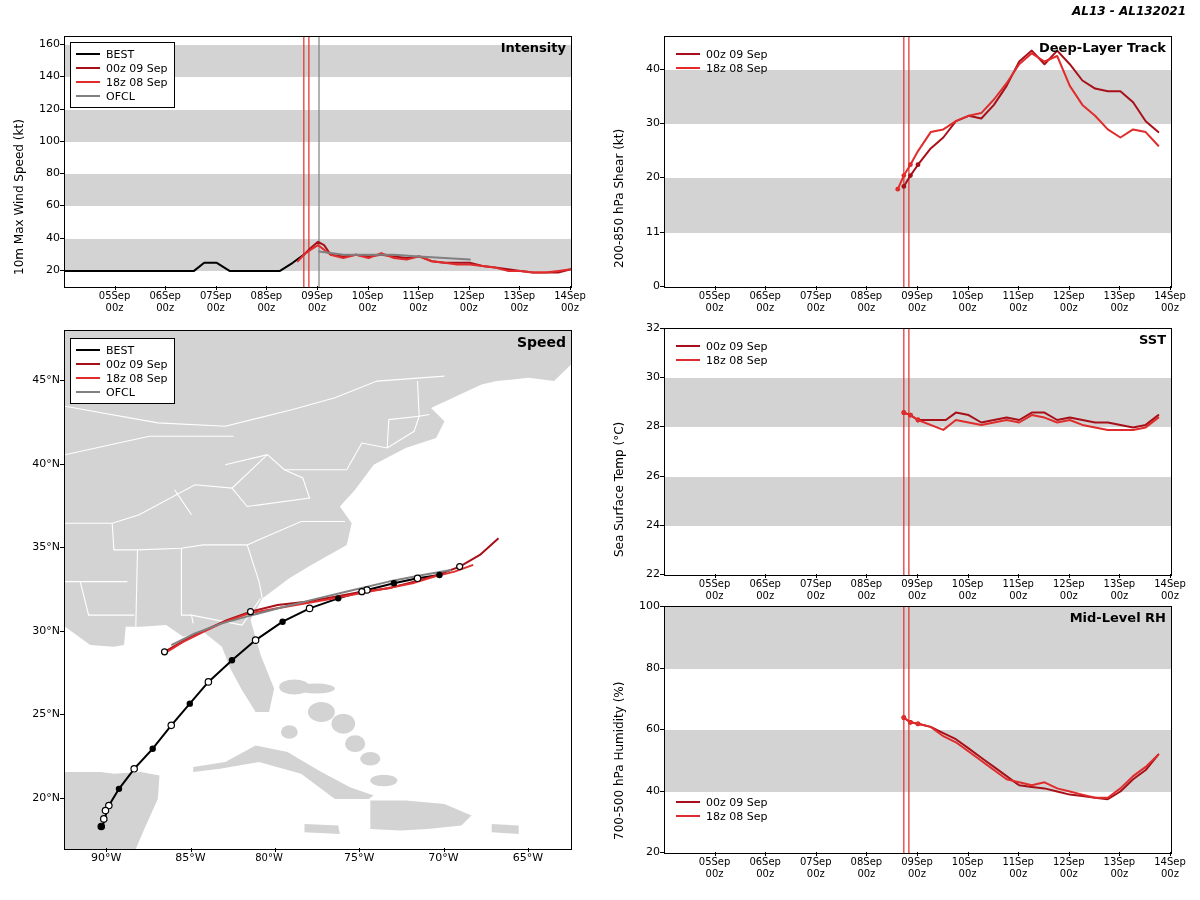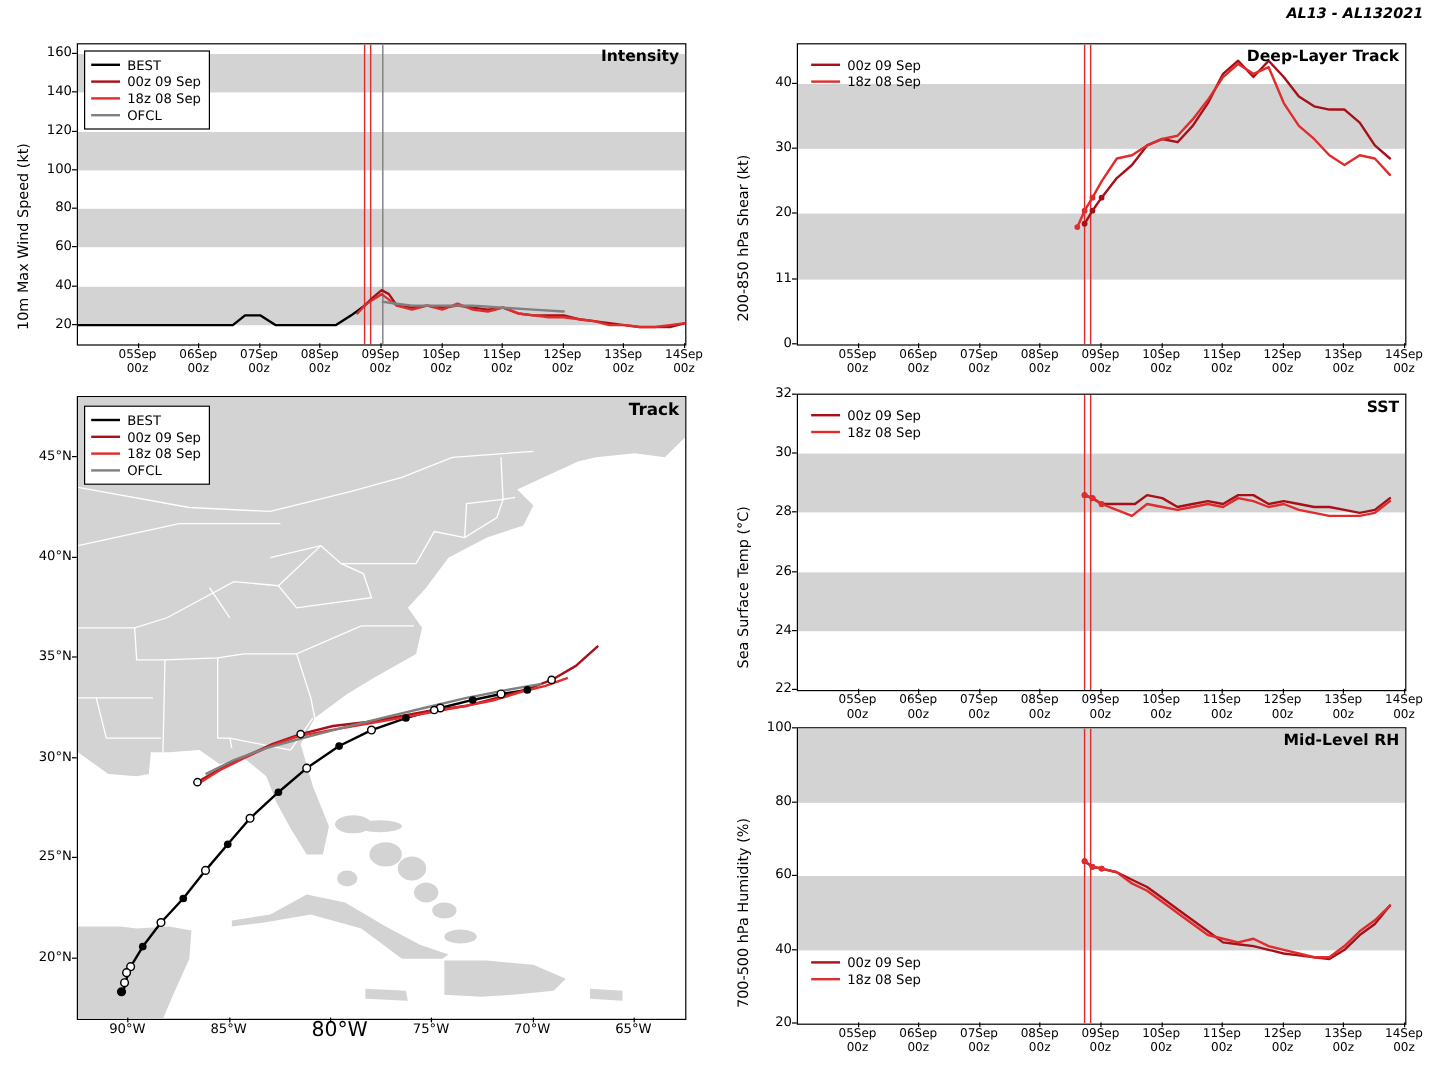--- a/index.html
+++ b/index.html
@@ -235,38 +235,38 @@
           <circle cx="374.44000000000005" cy="243.96129032258068" r="3.2" fill="#000"></circle>
           <circle cx="36.26333333333343" cy="495.44193548387096" r="3.2" fill="#000" stroke="#000" stroke-width="1.2"></circle>
           <circle cx="38.79333333333329" cy="487.9225806451613" r="3.2" fill="#fff" stroke="#000" stroke-width="1.2"></circle>
           <circle cx="40.480000000000096" cy="479.56774193548387" r="3.2" fill="#fff" stroke="#000" stroke-width="1.2"></circle>
           <circle cx="99.51333333333342" cy="320.8258064516129" r="3" fill="#fff" stroke="#000" stroke-width="1.2"></circle>
           <circle cx="185.53333333333333" cy="280.7225806451613" r="3" fill="#fff" stroke="#000" stroke-width="1.2"></circle>
           <circle cx="296.85333333333324" cy="260.6709677419355" r="3" fill="#fff" stroke="#000" stroke-width="1.2"></circle>
           <circle cx="394.68000000000006" cy="235.60645161290324" r="3" fill="#fff" stroke="#000" stroke-width="1.2"></circle>
         </svg>
       </div>
-    <div class="corner-label tk" style="right:34px;top:4px;">Track</div>
+    <div class="corner-label tk" style="right:34px;top:4px;">Speed</div>
   <div class="ytick" style="left: 20px; width: 40px; top: 460.871px;">20°N</div>
       <div class="tickmark" style="left: 60px; top: 467.871px; width: 4px; height: 1px;"></div>
       <div class="ytick" style="left: 20px; width: 40px; top: 377.323px;">25°N</div>
       <div class="tickmark" style="left: 60px; top: 384.323px; width: 4px; height: 1px;"></div>
       <div class="ytick" style="left: 20px; width: 40px; top: 293.774px;">30°N</div>
       <div class="tickmark" style="left: 60px; top: 300.774px; width: 4px; height: 1px;"></div>
       <div class="ytick" style="left: 20px; width: 40px; top: 210.226px;">35°N</div>
       <div class="tickmark" style="left: 60px; top: 217.226px; width: 4px; height: 1px;"></div>
       <div class="ytick" style="left: 20px; width: 40px; top: 126.677px;">40°N</div>
       <div class="tickmark" style="left: 60px; top: 133.677px; width: 4px; height: 1px;"></div>
       <div class="ytick" style="left: 20px; width: 40px; top: 43.129px;">45°N</div>
       <div class="tickmark" style="left: 60px; top: 50.129px; width: 4px; height: 1px;"></div>
       <div class="xtick" style="left: 81.1667px; width: 50px; top: 522px; font-size: 11px;">90°W</div>
       <div class="tickmark" style="left: 106.167px; top: 518px; width: 1px; height: 4px;"></div>
       <div class="xtick" style="left: 165.5px; width: 50px; top: 522px; font-size: 11px;">85°W</div>
       <div class="tickmark" style="left: 190.5px; top: 518px; width: 1px; height: 4px;"></div>
-      <div class="xtick" style="left: 258px; width: 50px; top: 522px; font-size: 17px;">80°W</div>
+      <div class="xtick" style="left: 244px; width: 50px; top: 522px; font-size: 10px;">80°W</div>
       <div class="tickmark" style="left: 274.833px; top: 518px; width: 1px; height: 4px;"></div>
       <div class="xtick" style="left: 334.167px; width: 50px; top: 522px; font-size: 11px;">75°W</div>
       <div class="tickmark" style="left: 359.167px; top: 518px; width: 1px; height: 4px;"></div>
       <div class="xtick" style="left: 418.5px; width: 50px; top: 522px; font-size: 11px;">70°W</div>
       <div class="tickmark" style="left: 443.5px; top: 518px; width: 1px; height: 4px;"></div>
       <div class="xtick" style="left: 502.833px; width: 50px; top: 522px; font-size: 11px;">65°W</div>
       <div class="tickmark" style="left: 527.833px; top: 518px; width: 1px; height: 4px;"></div>
       <div class="legend" style="left: 70px; top: 8px;">
         <div class="row">
           <span class="swatch" style="border-top-color: rgb(0, 0, 0);"></span>

